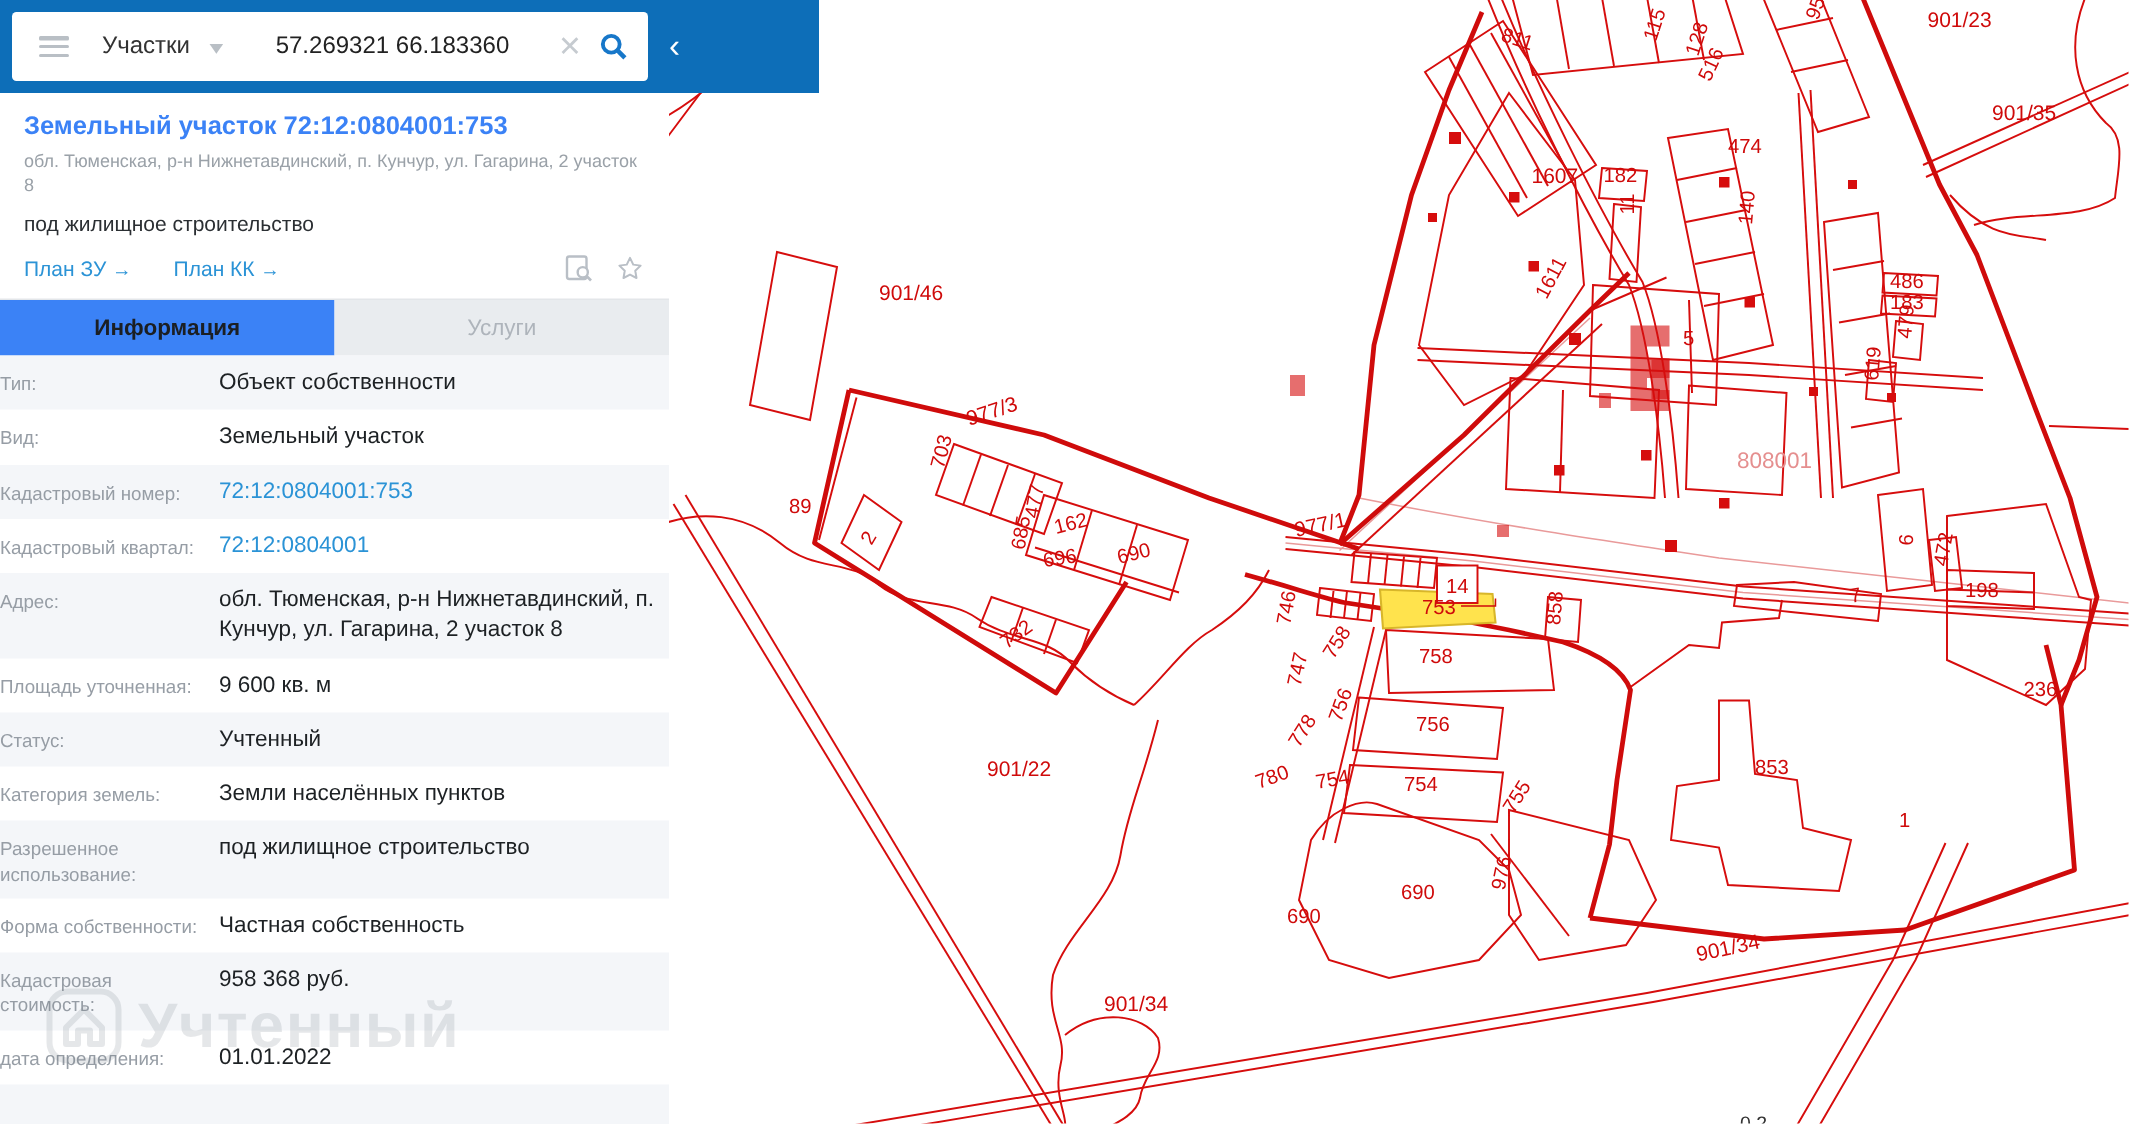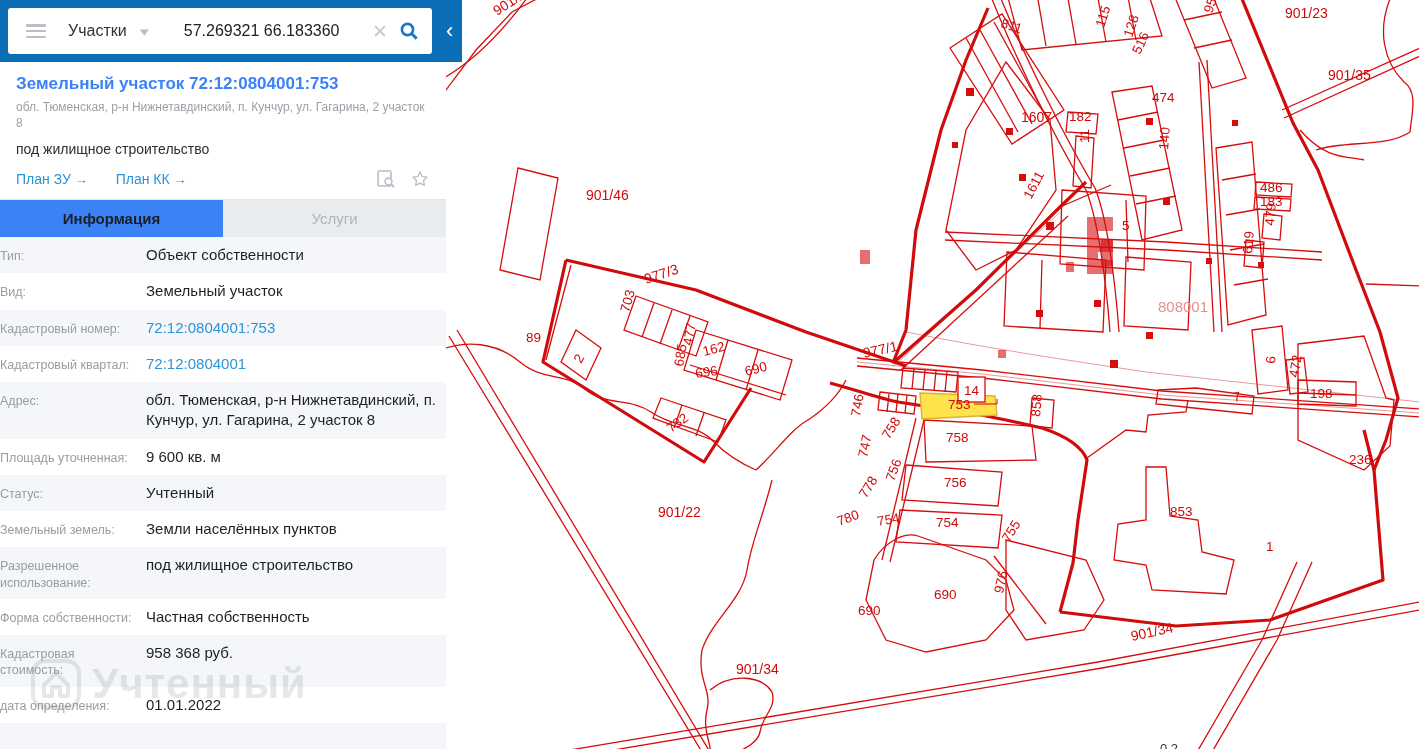--- a/index.html
+++ b/index.html
@@ -1,18 +1,18 @@
 <!DOCTYPE html>
 <html><head>
 <meta charset="utf-8">
 <style>
   html,body{margin:0;padding:0;width:1419px;height:749px;overflow:hidden;
     font-family:"Liberation Sans",sans-serif;background:#fff;}
   
-  .topbar{position:absolute;left:0;top:0;width:462px;height:62px;background:#0d6eb8;z-index:40;}
+  .topbar{position:absolute;left:0;top:0;width:546px;height:62px;background:#0d6eb8;z-index:40;}
   .searchbox{position:absolute;left:8px;top:8px;width:424px;height:46px;background:#fff;border-radius:3px;
     display:flex;align-items:center;}
   .burger{width:20px;height:14px;margin-left:18px;display:flex;flex-direction:column;justify-content:space-between;cursor:pointer;}
   .burger span{display:block;height:2.5px;background:#b9bfc5;border-radius:1px;}
   .cat{margin-left:22px;font-size:16px;color:#333;cursor:pointer;}
   .chev{margin-left:14px;color:#b9bfc5;font-size:13px;transform:scaleX(1.4);cursor:pointer;}
   .query{border:none;outline:none;font-size:16px;color:#222;margin-left:14px;flex:1;min-width:0;
     font-family:"Liberation Sans",sans-serif;background:transparent;text-align:center;}
   .clearx{color:#c6cbd0;font-size:19px;margin:0 10px;cursor:pointer;}
   .mag{margin-right:12px;cursor:pointer;display:flex;}
@@ -350,21 +350,21 @@
       </div>
       <div class="row">
         <div class="rlabel">Площадь уточненная:</div>
         <div class="rvalue">9 600 кв. м</div>
       </div>
       <div class="row stripe">
         <div class="rlabel">Статус:</div>
         <div class="rvalue">Учтенный</div>
       </div>
       <div class="row">
-        <div class="rlabel">Земельный земель:</div>
+        <div class="rlabel">Категория земель:</div>
         <div class="rvalue">Земли населённых пунктов</div>
       </div>
       <div class="row stripe">
         <div class="rlabel">Разрешенное использование:</div>
         <div class="rvalue">под жилищное строительство</div>
       </div>
       <div class="row">
         <div class="rlabel">Форма собственности:</div>
         <div class="rvalue">Частная собственность</div>
       </div>

